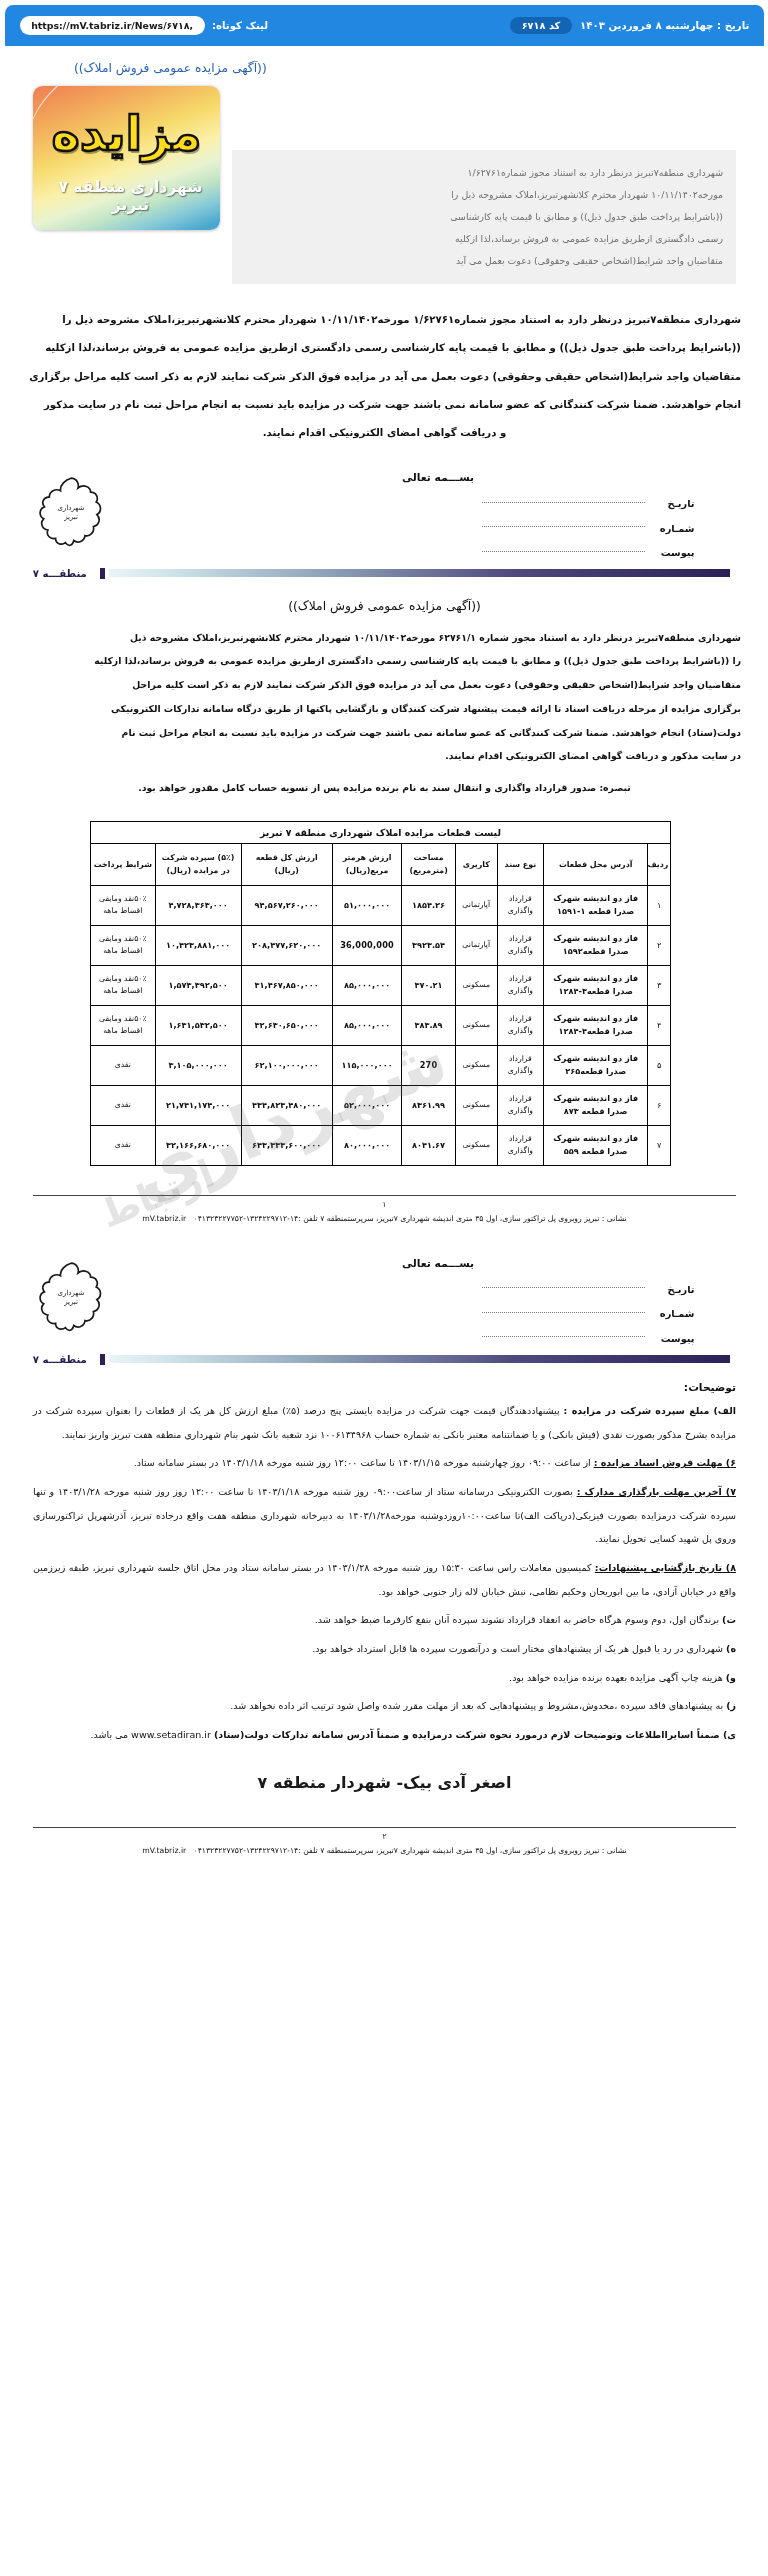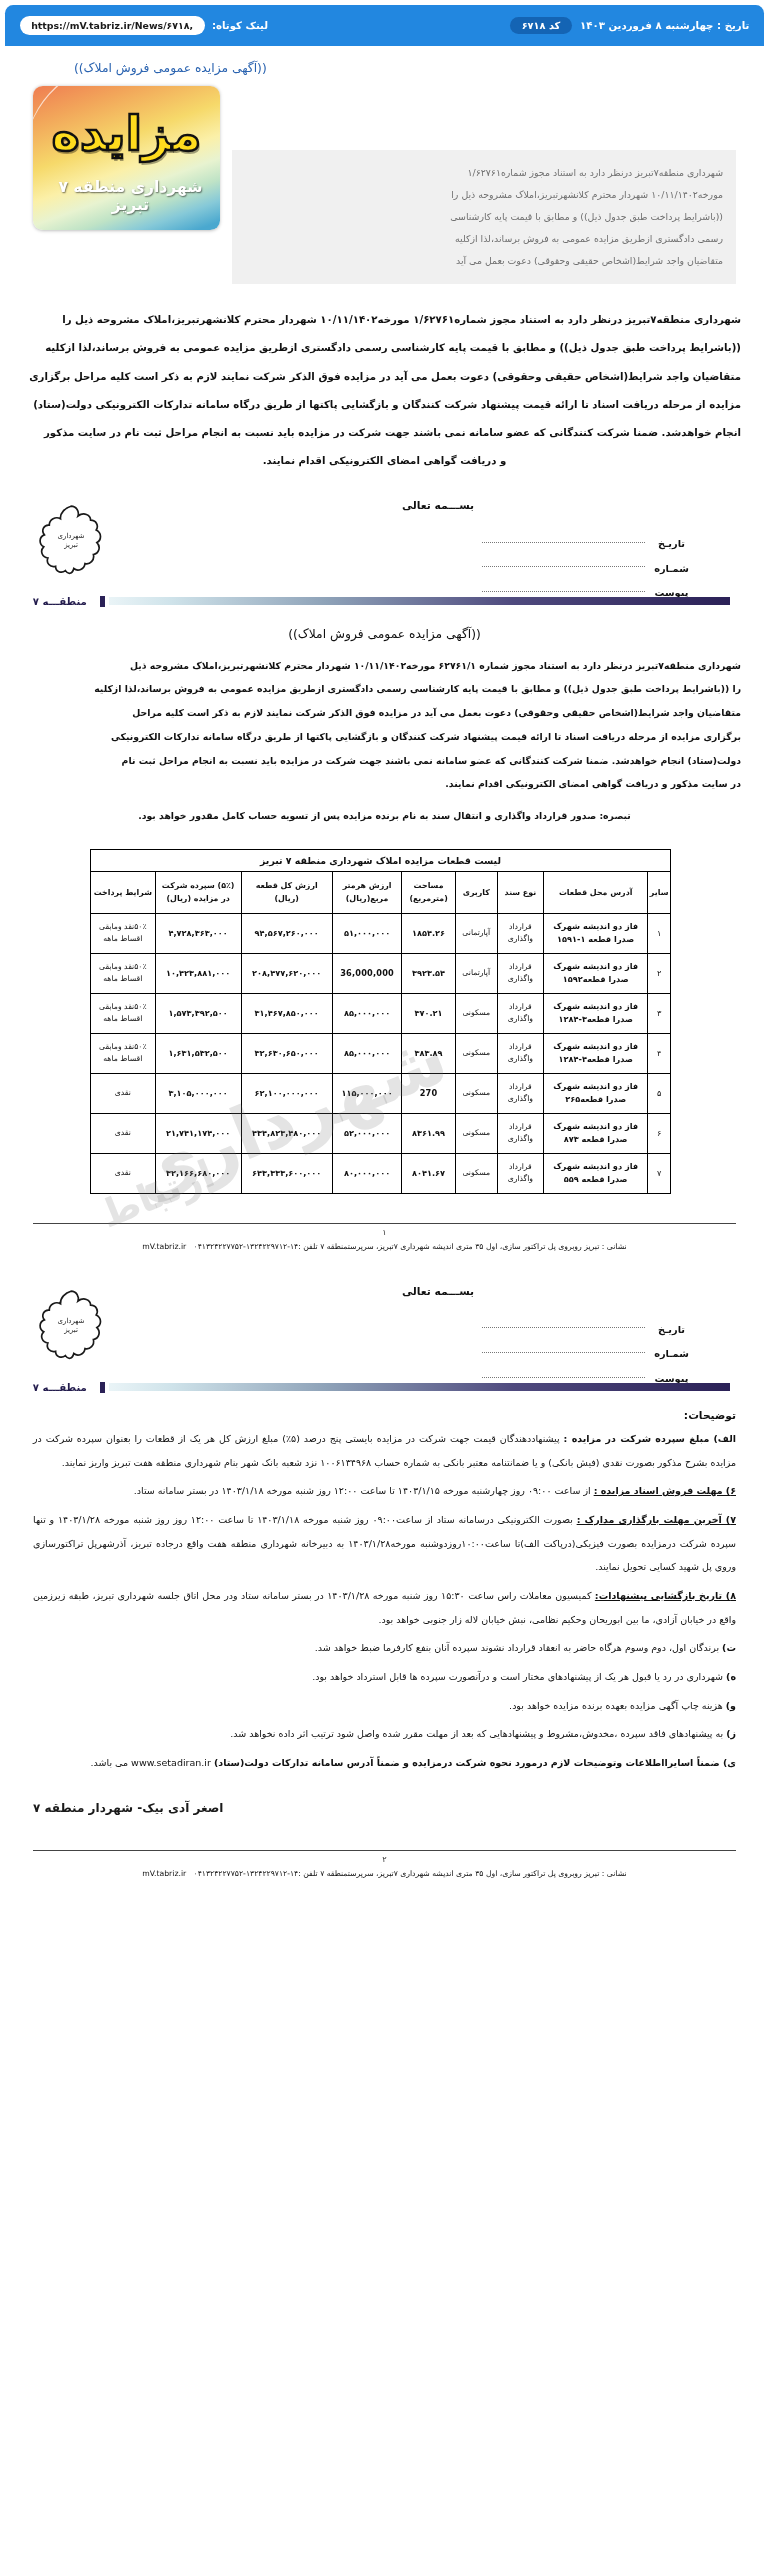--- a/index.html
+++ b/index.html
@@ -168,24 +168,23 @@
   }
   .besmeh {
     text-align: center;
     font-size: 10.7px;
     font-weight: bold;
     color: #111;
     padding-top: 3.3px;
     margin-right: -107px;
   }
   .lh-fields {
-    margin-top: 19px;
+    margin-top: 7px;
     width: 213px;
     margin-right: 45px;
-    text-align: center;
   }
   .lh-field {
     display: flex;
     align-items: center;
     gap: 3.3px;
     font-size: 9.8px;
     font-weight: bold;
     color: #111;
     height: 24.6px;
   }
@@ -335,23 +334,23 @@
     font-size: 9.5px;
     line-height: 2.5;
     text-align: justify;
     margin-bottom: 4.9px;
     color: #111;
   }
   .note b { font-weight: bold; }
   .note u { text-decoration: underline; }
   .note .hd { font-weight: bold; }
   .sign {
-    text-align: left;
-    font-weight: bold;
-    font-size: 12px;
+    text-align: center;
+    font-weight: bold;
+    font-size: 16px;
     padding: 21px 0 6.6px 0;
   }
 </style>
 </head>
 <body>
 
 <div class="page">
 
   <div class="topbar">
     <div class="topbar-right">
@@ -378,21 +377,20 @@
       <p>((باشرایط پرداخت طبق جدول ذیل)) و مطابق با قیمت پایه کارشناسی</p>
       <p>رسمی دادگستری ازطریق مزایده عمومی به فروش برساند،لذا ازکلیه</p>
       <p>متقاضیان واجد شرایط(اشخاص حقیقی وحقوقی) دعوت بعمل می آید</p>
     </div>
   </div>
 
   <div class="body-para">
     <div>شهرداری منطقه۷تبریز درنظر دارد به استناد مجوز شماره۱/۶۲۷۶۱ مورخه۱۰/۱۱/۱۴۰۲ شهردار محترم کلانشهرتبریز،املاک مشروحه ذیل را</div>
     <div>((باشرایط پرداخت طبق جدول ذیل)) و مطابق با قیمت پایه کارشناسی رسمی دادگستری ازطریق مزایده عمومی به فروش برساند،لذا ازکلیه</div>
     <div>متقاضیان واجد شرایط(اشخاص حقیقی وحقوقی) دعوت بعمل می آید در مزایده فوق الذکر شرکت نمایند لازم به ذکر است کلیه مراحل برگزاری</div>
-    <div>مزایده از مرحله دریافت اسناد تا ارائه قیمت پیشنهاد شرکت کنندگان و بازگشایی پاکتها از طریق درگاه سامانه تدارکات الکترونیکی دولت(ستاد)</div>
     <div>انجام خواهدشد. ضمنا شرکت کنندگانی که عضو سامانه نمی باشند جهت شرکت در مزایده باید نسبت به انجام مراحل ثبت نام در سایت مذکور</div>
     <div style="text-align:center">و دریافت گواهی امضای الکترونیکی اقدام نمایند.</div>
   </div>
 
   <div class="letterhead">
     <div class="besmeh">بســـمه تعالی</div>
     <div class="lh-fields">
       <div class="lh-field">
         <span class="lbl">تاریـخ</span>
         <span class="dots"></span>
@@ -432,21 +430,21 @@
     <div>دولت(ستاد) انجام خواهدشد. ضمنا شرکت کنندگانی که عضو سامانه نمی باشند جهت شرکت در مزایده باید نسبت به انجام مراحل ثبت نام</div>
     <div>در سایت مذکور و دریافت گواهی امضای الکترونیکی اقدام نمایند.</div>
     <div style="text-align:center;margin-top:8.2px;">تبصره: صدور قرارداد واگذاری و انتقال سند به نام برنده مزایده پس از تسویه حساب کامل مقدور خواهد بود.</div>
   </div>
 
   <div class="table-wrap">
     <table class="mz">
       <caption>لیست قطعات مزایده املاک شهرداری منطقه ۷ تبریز</caption>
       <thead>
         <tr>
-          <th class="col-row">سایر</th>
+          <th class="col-row">ردیف</th>
           <th class="col-addr">آدرس محل قطعات</th>
           <th class="col-sand">نوع سند</th>
           <th class="col-karb">کاربری</th>
           <th class="col-mesa">مساحت (مترمربع)</th>
           <th class="col-herm">ارزش هرمتر مربع(ریال)</th>
           <th class="col-kol">ارزش کل قطعه (ریال)</th>
           <th class="col-sep">(۵٪) سپرده شرکت در مزایده (ریال)</th>
           <th class="col-shar">شرایط پرداخت</th>
         </tr>
       </thead>

